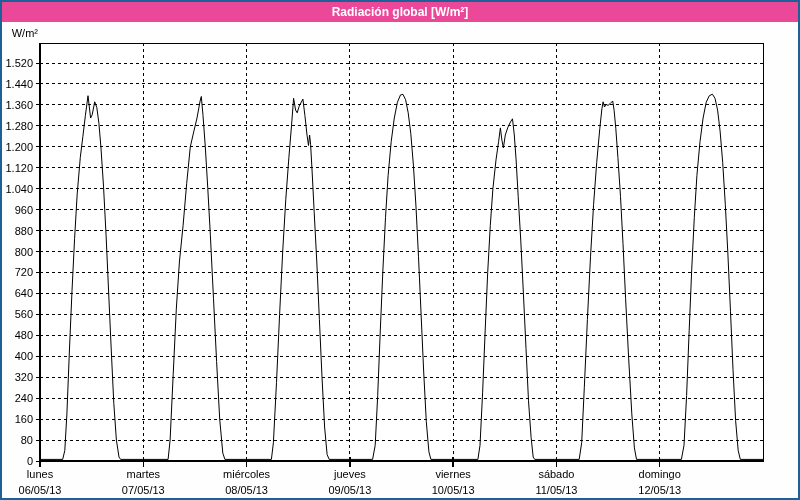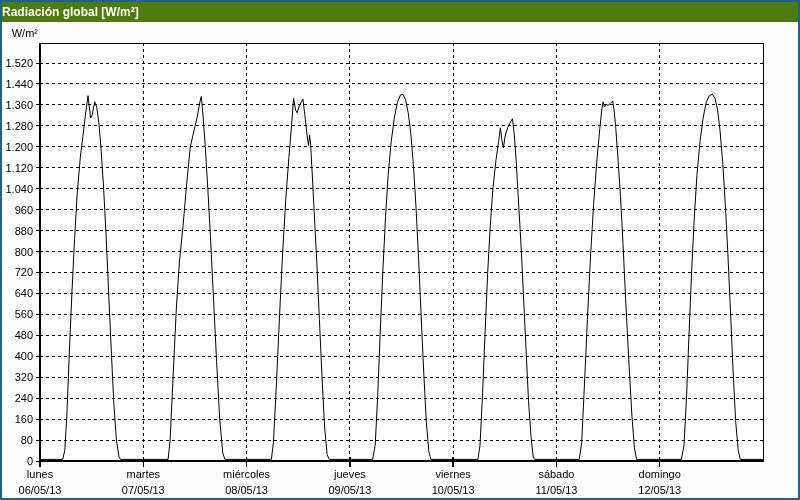--- a/index.html
+++ b/index.html
@@ -11,23 +11,23 @@
     overflow:hidden;
   }
   .window{
     position:absolute;inset:0;
     background:#fdfefd;
     border:2px solid #1c6296;
     box-sizing:border-box;
   }
   .titlebar{
     position:absolute;left:0;top:0;right:0;height:20px;
-    background:#4d7c0f;
+    background:#ec4899;
     color:#ffffff;
-    display:flex;align-items:center;
+    display:flex;align-items:center;justify-content:center;
     font-size:12px;font-weight:bold;
     letter-spacing:0;
   }
   .chart-area{
     position:absolute;left:0;top:20px;right:0;bottom:0;
     background:#fdfefd;
   }
   svg text{
     font-family:"Liberation Sans","DejaVu Sans",sans-serif;
     fill:#000000;

